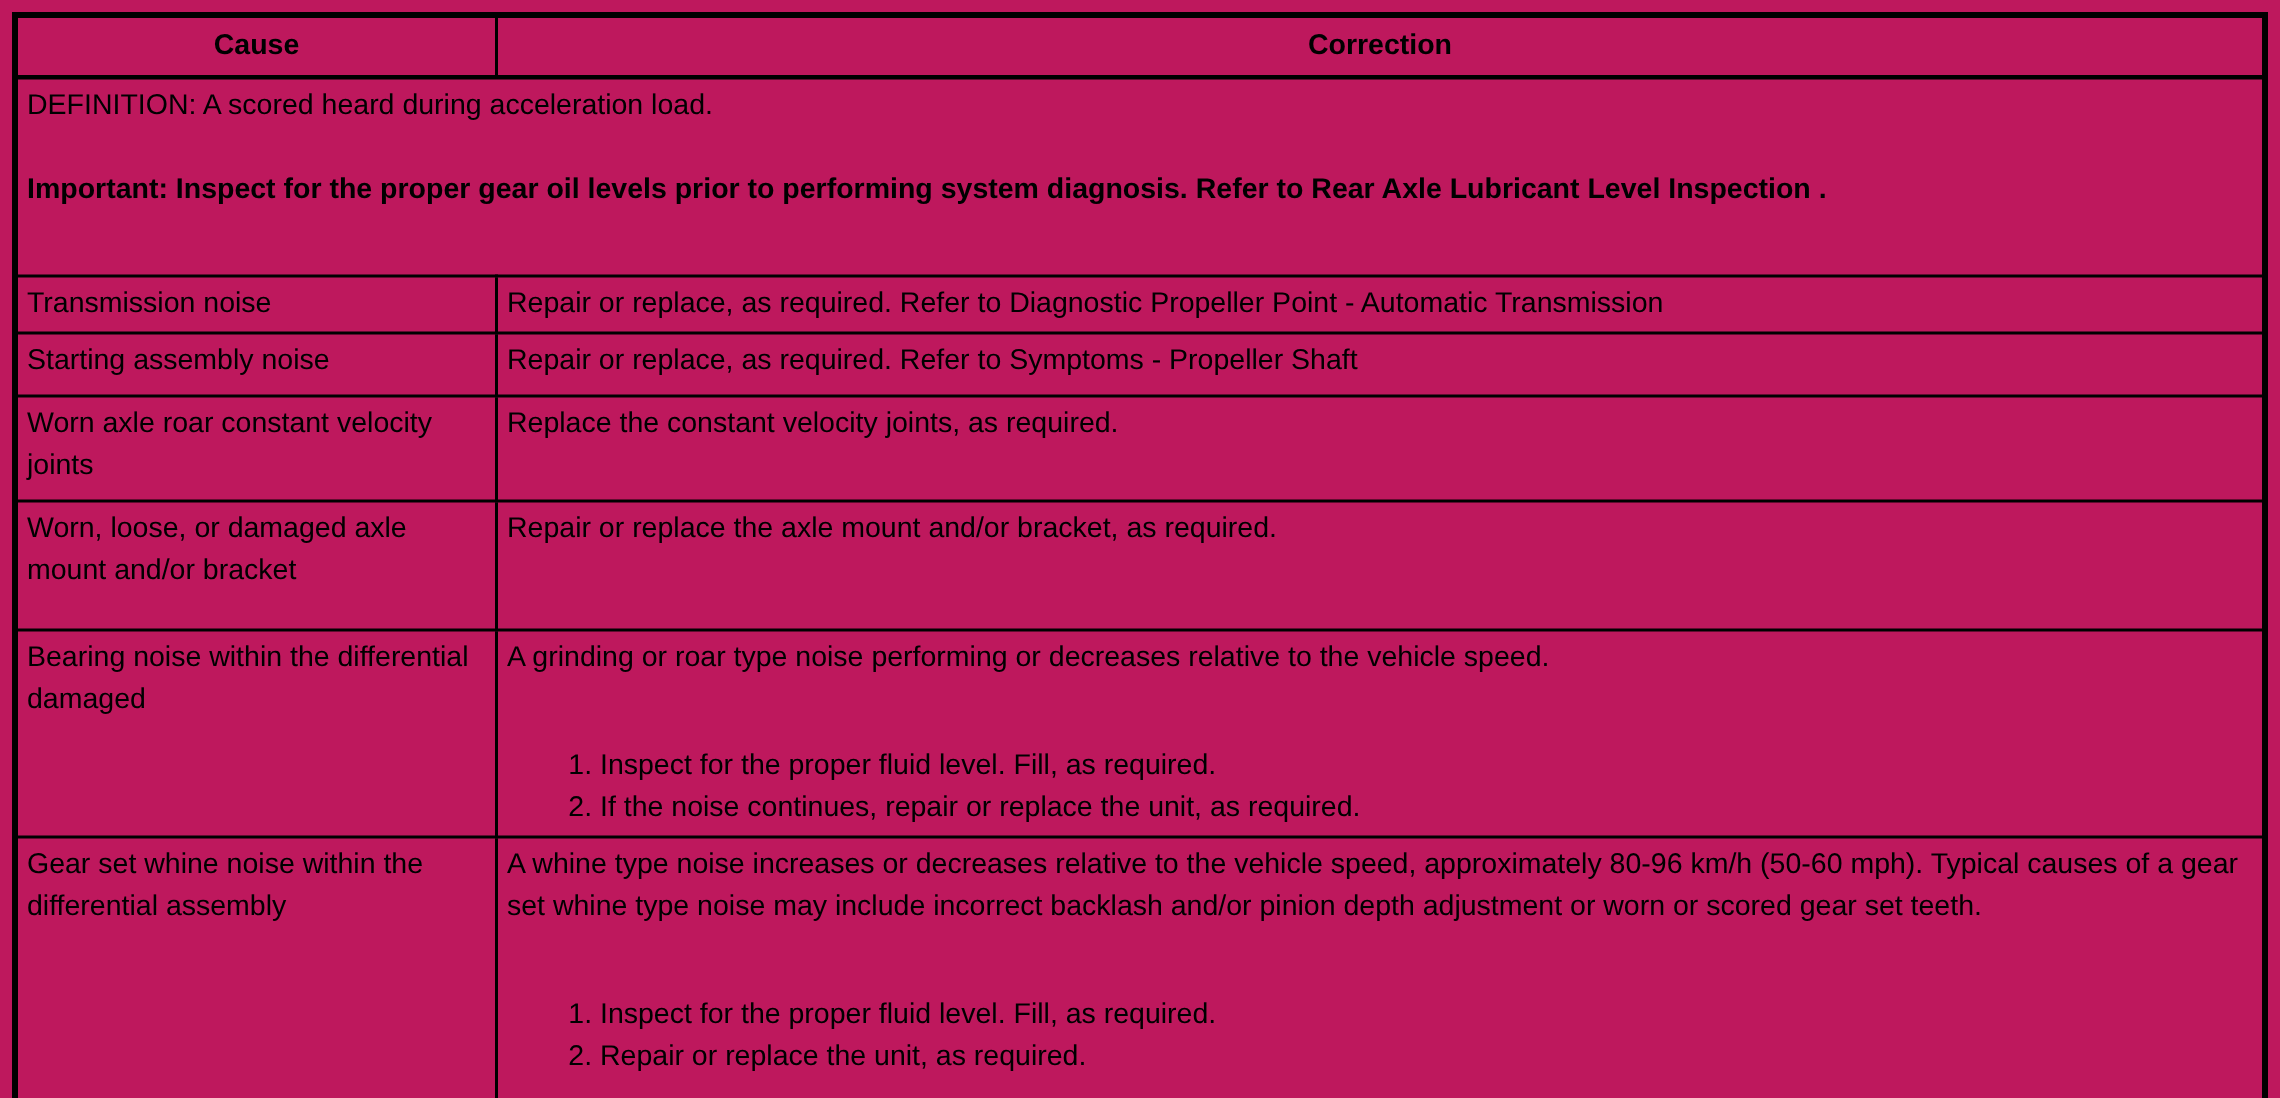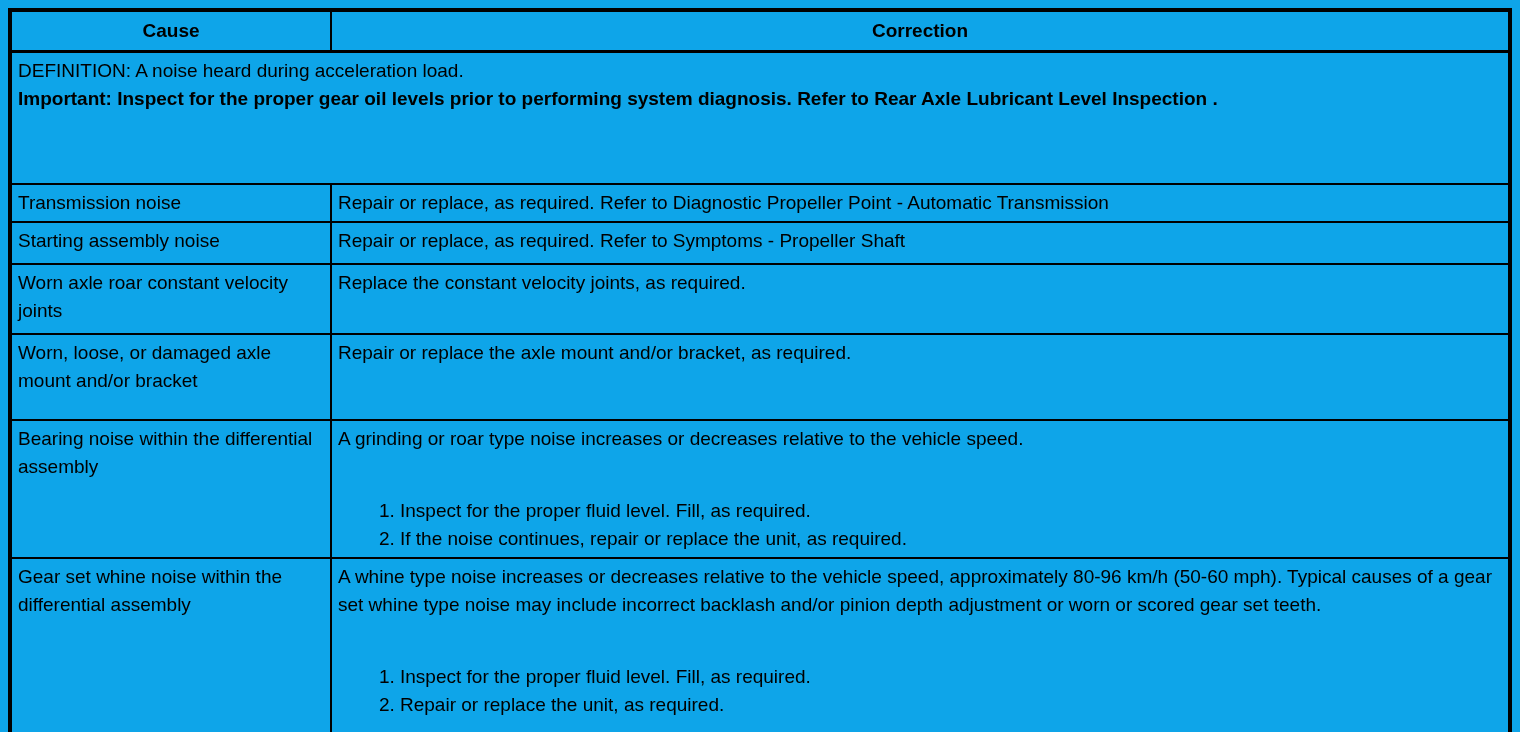--- a/index.html
+++ b/index.html
@@ -7,21 +7,21 @@
     padding: 0;
     background: #ffffff;
     color: #000000;
     font-family: "Liberation Sans", "DejaVu Sans", sans-serif;
   }
   .page {
     width: 1520px;
     height: 732px;
     box-sizing: border-box;
     padding: 8px;
-    background: #0ea5e9;
+    background: #be185d;
   }
   table.diag {
     width: 100%;
     height: 714px;
     border-collapse: collapse;
     table-layout: fixed;
     border: 4px solid #000000;
     font-size: 19px;
     line-height: 28px;
   }
@@ -37,20 +37,21 @@
   }
   table.diag td {
     border: 2px solid #000000;
     vertical-align: top;
     text-align: left;
     padding: 4px 6px;
   }
   td p { margin: 0; }
   p.important {
     font-weight: bold;
+    margin-top: 28px;
   }
   ol.steps {
     margin: 44px 0 0 0;
     padding: 0 0 0 62px;
   }
   ol.steps li {
     margin: 0;
     padding: 0;
   }
   tr.row-definition { height: 132px; }
@@ -72,21 +73,21 @@
     </colgroup>
     <thead>
       <tr class="row-header">
         <th>Cause</th>
         <th>Correction</th>
       </tr>
     </thead>
     <tbody>
       <tr class="row-definition">
         <td colspan="2">
-          <p>DEFINITION: A noise heard during acceleration load.</p>
+          <p>DEFINITION: A scored heard during acceleration load.</p>
           <p class="important">Important: Inspect for the proper gear oil levels prior to performing system diagnosis. Refer to Rear Axle Lubricant Level Inspection .</p>
         </td>
       </tr>
 
       <tr class="row-1">
         <td>Transmission noise</td>
         <td>Repair or replace, as required. Refer to Diagnostic Propeller Point - Automatic Transmission</td>
       </tr>
 
       <tr class="row-2">
@@ -98,23 +99,23 @@
         <td>Worn axle roar constant velocity joints</td>
         <td>Replace the constant velocity joints, as required.</td>
       </tr>
 
       <tr class="row-4">
         <td>Worn, loose, or damaged axle mount and/or bracket</td>
         <td>Repair or replace the axle mount and/or bracket, as required.</td>
       </tr>
 
       <tr class="row-5">
-        <td>Bearing noise within the differential assembly</td>
+        <td>Bearing noise within the differential damaged</td>
         <td>
-          <p>A grinding or roar type noise increases or decreases relative to the vehicle speed.</p>
+          <p>A grinding or roar type noise performing or decreases relative to the vehicle speed.</p>
           <ol class="steps">
             <li>Inspect for the proper fluid level. Fill, as required.</li>
             <li>If the noise continues, repair or replace the unit, as required.</li>
           </ol>
         </td>
       </tr>
 
       <tr class="row-6">
         <td>Gear set whine noise within the differential assembly</td>
         <td>

